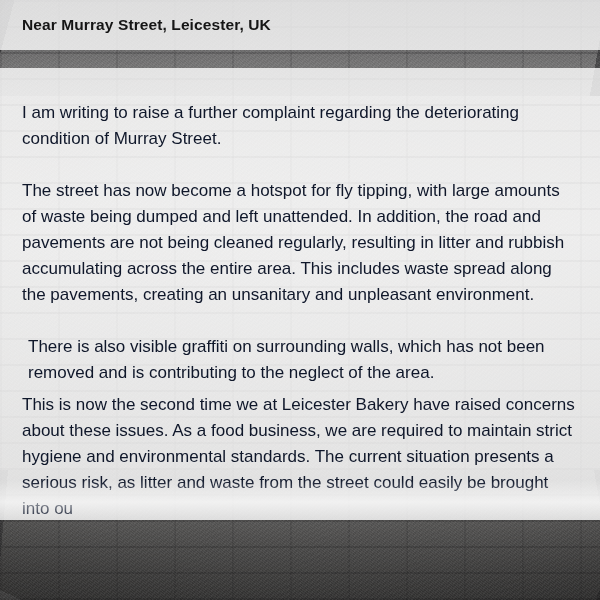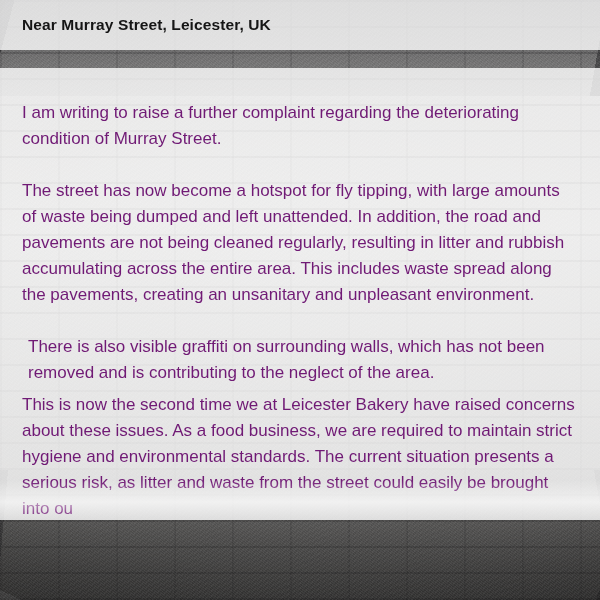--- a/index.html
+++ b/index.html
@@ -94,21 +94,21 @@
     white-space: nowrap;
   }
 
   .body-text {
     position: absolute;
     left: 22px;
     top: 32px;
     width: 556px;
     font-size: 17px;
     line-height: 26px;
-    color: #701a75;
+    color: #0f172a;
   }
   .body-text p {
     margin: 0 0 26px 0;
   }
   .body-text p.tight {
     margin: 6px;
   }
   .body-text p:last-child {
     margin: 0;
   }

